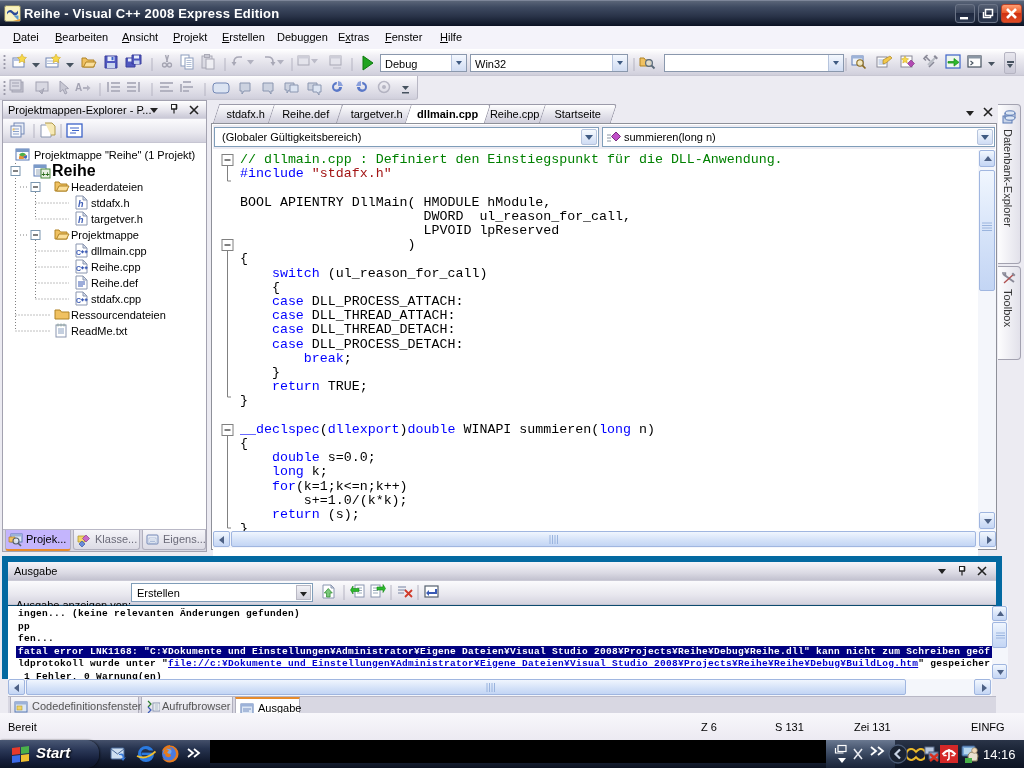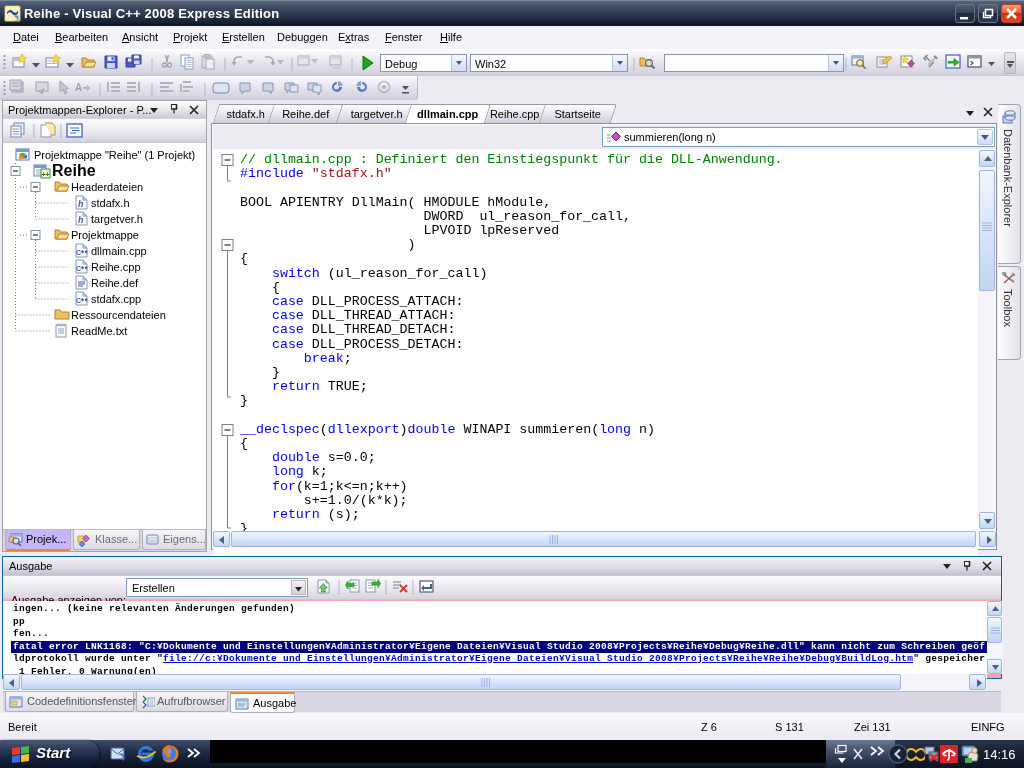--- a/index.html
+++ b/index.html
@@ -57,21 +57,21 @@
 #code { position:absolute; left:27px; top:3px; font-family:"Liberation Mono", monospace; font-size:13.3px; line-height:14.2px; white-space:pre; }
 #code .k { color:#0000ff; } #code .c { color:#008000; } #code .s { color:#a31515; }
 .sb-thumb { background:linear-gradient(180deg,#f0f6fe 0%,#d3e1f8 60%,#c3d5f4 100%); border:1px solid #a0b6e0; border-radius:2px; }
 .sb-btn { background:linear-gradient(180deg,#f3f8fe 0%,#d5e2f8 60%,#c5d6f4 100%); border:1px solid #9fb5df; border-radius:2px; color:#3e5a82; font-size:10px; text-align:center; }
 
 
 .vtab { position:absolute; left:998px; width:23px; background:linear-gradient(90deg,#fdfdfe,#e2e1ea); border:1px solid #a3a2b0; border-left:none; border-radius:0 4px 4px 0; font-size:11px; color:#333; }
 .vtext { position:absolute; left:4px; writing-mode:vertical-rl; }
 
 
-#output { left:2px; top:556px; width:1000px; height:123px; background:#fca5a5; border:1px solid #0369a1; }
+#output { left:2px; top:556px; width:1000px; height:123px; background:#0c4a6e; border:6px solid #0369a1; }
 #out-title { position:absolute; left:0; top:0; width:100%; height:19px;
   background:linear-gradient(180deg,#f5f4f9 0%,#dbdae4 60%,#c2c1cf 100%); font-size:11px; border-bottom:1px solid #cbcad6; }
 #out-toolbar { position:absolute; left:0; top:19px; width:100%; height:24px;
   background:linear-gradient(180deg,#fbfbfd 0%,#e8e7ee 60%,#d4d3df 100%); border-bottom:1px solid #c6c5d2; font-size:11px; }
 #out-text { position:absolute; left:0; top:44px; width:984px; height:73px; background:#fff; font-weight:bold;
   font-family:"Liberation Mono", monospace; font-size:9.5px; letter-spacing:0.3px; white-space:pre; overflow:hidden;padding-left:32px; }
 #out-text .line { position:absolute; left:10px; height:12px; line-height:12px; }
 #out-hscroll { position:absolute; left:0; top:117px; width:984px; height:17px; background:#f4f6fb; }
 #out-tabs { position:absolute; left:0; top:134px; width:100%; height:21px; background:#d8d7e2; border-top:1px solid #b9b8c6; }
 
@@ -582,20 +582,27 @@
   <div class="etab active" style="left:195px;width:80px">
       <span class="lbl">dllmain.cpp</span>
     </div>
 </div>
 <svg class="abs" style="left:962px;top:106px" width="36" height="14">
   <path d="M4 5 l8 0 -4 5z" fill="#222"></path>
   <path d="M22 2 L30 10 M30 2 L22 10" stroke="#222" stroke-width="1.6"></path>
 </svg>
 <div id="editorframe" class="abs"></div>
 <div id="navbar" class="abs">
+  <div style="position:absolute;left:1px;top:2px;width:385px;height:20px;background:#fff;border:1px solid #7f9db9;font-size:11px">
+    <span style="position:absolute;left:7px;top:3px">(Globaler Gültigkeitsbereich)</span>
+    <span style="position:absolute;right:1px;top:1px;bottom:1px;width:16px;background:linear-gradient(180deg,#f6fafe,#cfdcf4);border:1px solid #b6c4dd;border-radius:2px"></span>
+    <svg style="position:absolute;right:4px;top:7px" width="9" height="6">
+        <path d="M0 0 l8 0 -4 5z" fill="#3e5a82"></path>
+      </svg>
+  </div>
   <div style="position:absolute;left:389px;top:2px;width:393px;height:20px;background:#fff;border:1px solid #7f9db9;font-size:11px">
     <svg style="position:absolute;left:3px;top:3px" width="16" height="14">
       <g stroke="#8a96a4">
           <line x1="1" y1="4" x2="5" y2="4"></line>
           <line x1="1" y1="7" x2="5" y2="7"></line>
           <line x1="1" y1="10" x2="5" y2="10"></line>
         </g>
       <path d="M10 1 l4.5 4.5 -4.5 4.5 -4.5-4.5z" fill="#c050c8" stroke="#7a2a80"></path>
     </svg>
     <span style="position:absolute;left:21px;top:3px">summieren(long n)</span>

